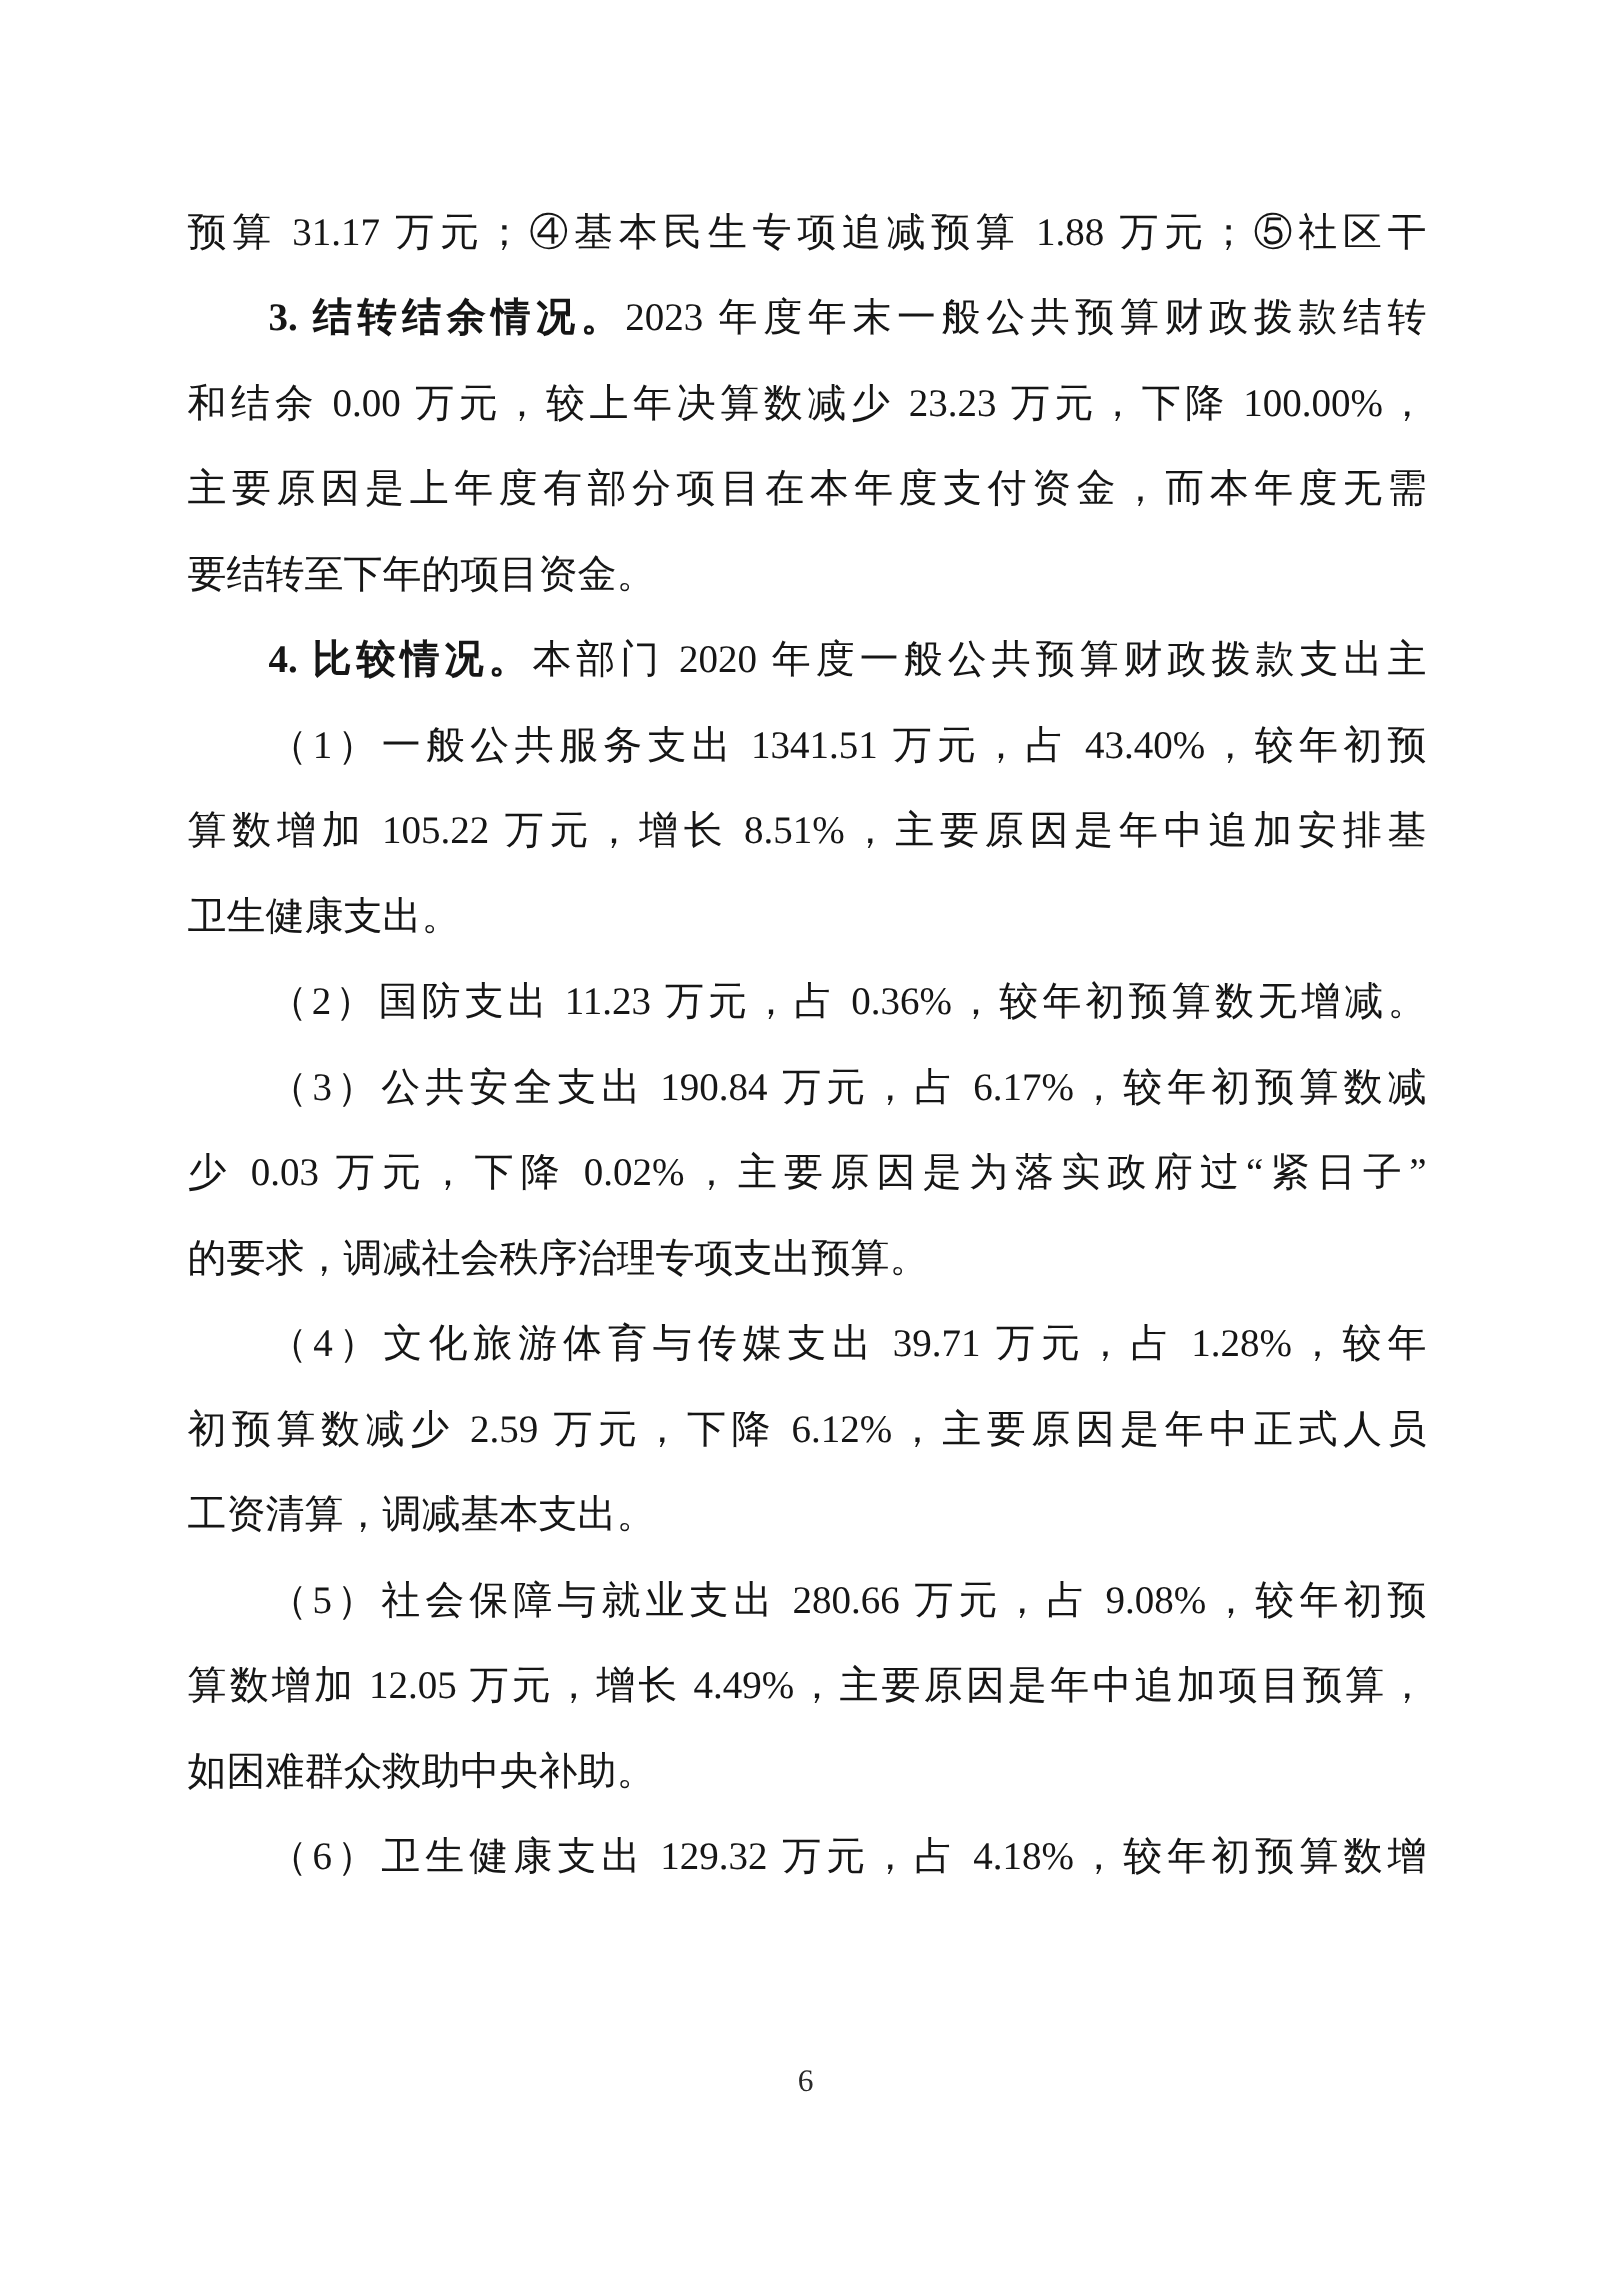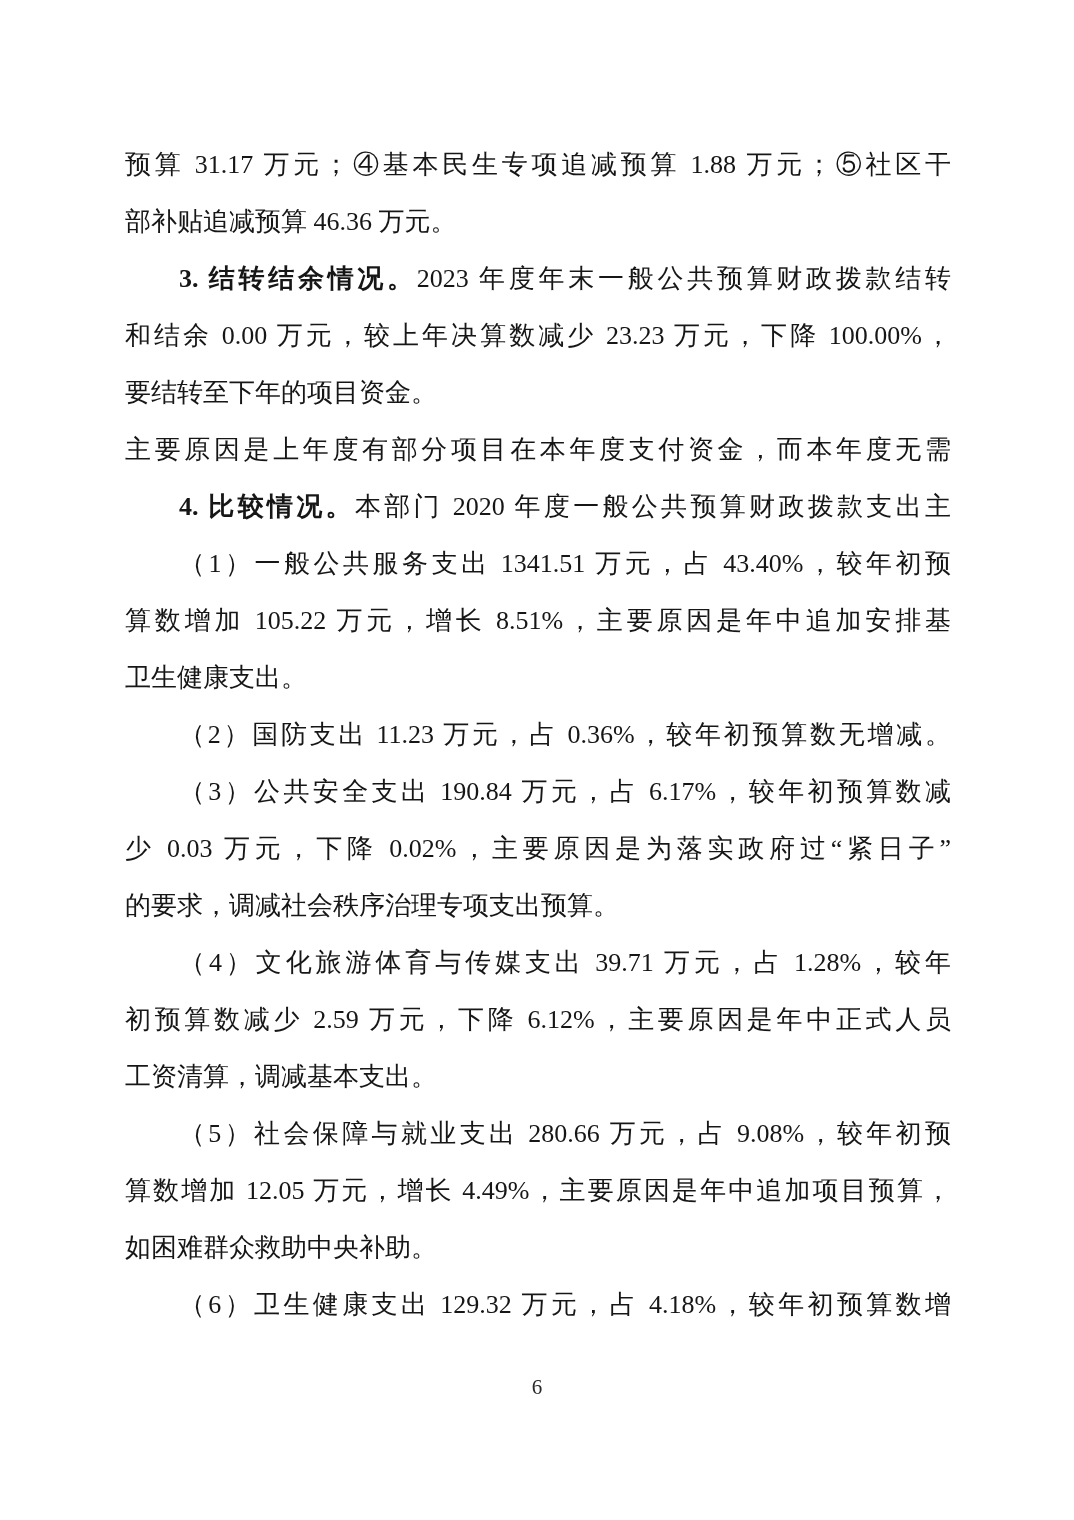--- a/index.html
+++ b/index.html
@@ -15,21 +15,21 @@
     font-family: "Liberation Serif", "DejaVu Serif", serif;
     color: #161616;
   }
   .page {
     position: absolute;
     inset: 0;
   }
   .content {
     position: absolute;
     left: 125px;
-    top: 136px;
+    top: 126px;
     width: 826px;
   }
   .line {
     height: 57px;
     line-height: 57px;
     font-size: 26px;
     text-align: justify;
     text-align-last: justify;
     text-justify: inter-character;
     overflow: hidden;
@@ -54,26 +54,25 @@
     color: #2a2a2a;
   }
 </style>
 </head>
 <body>
 
 <div class="page">
   <div class="content">
 
     <div class="line">预算 31.17 万元；④基本民生专项追减预算 1.88 万元；⑤社区干</div>
-    <div class="line final">部补贴追减预算 46.36 万元。</div>
 
     <div class="line indent"><span class="bold">3. 结转结余情况。</span><span>2023 年度年末一般公共预算财政拨款结转</span></div>
     <div class="line">和结余 0.00 万元，较上年决算数减少 23.23 万元，下降 100.00%，</div>
+    <div class="line">主要原因是上年度有部分项目在本年度支付资金，而本年度无需</div>
     <div class="line final">要结转至下年的项目资金。</div>
-    <div class="line">主要原因是上年度有部分项目在本年度支付资金，而本年度无需</div>
 
     <div class="line indent"><span class="bold">4. 比较情况。</span><span>本部门 2020 年度一般公共预算财政拨款支出主</span></div>
 
     <div class="line indent">（1）一般公共服务支出 1341.51 万元，占 43.40%，较年初预</div>
     <div class="line">算数增加 105.22 万元，增长 8.51%，主要原因是年中追加安排基</div>
     <div class="line final">卫生健康支出。</div>
 
     <div class="line indent">（2）国防支出 11.23 万元，占 0.36%，较年初预算数无增减。</div>
 
     <div class="line indent">（3）公共安全支出 190.84 万元，占 6.17%，较年初预算数减</div>

